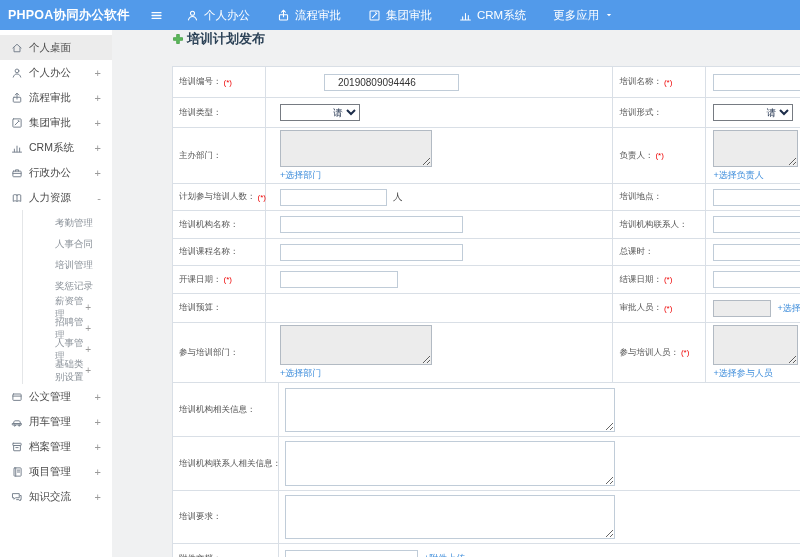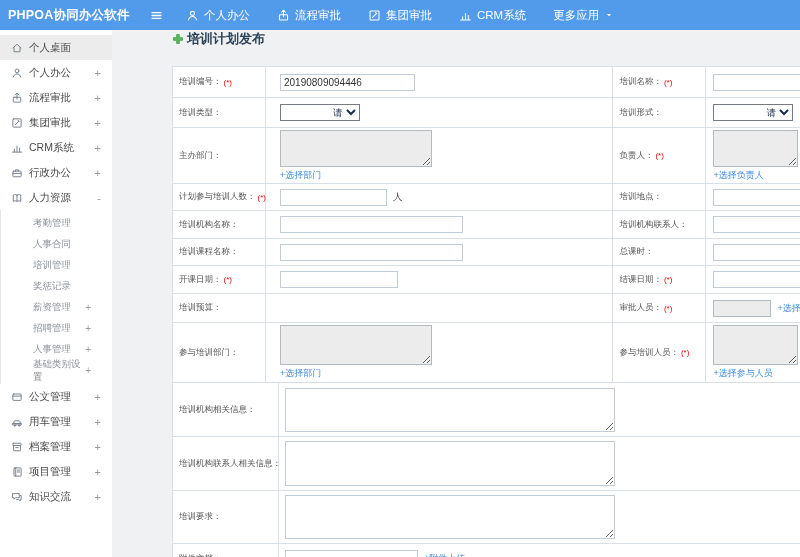--- a/index.html
+++ b/index.html
@@ -17,21 +17,21 @@
   .nitem svg, .menu-toggle svg { width:13px; height:13px; display:block; }
   .nitem .caret svg { width:10px; height:10px; }
 
   
   .sidebar { position:absolute; top:30px; left:0; width:112px; bottom:0; background:#fff; overflow:hidden; }
   .sitem { display:flex; align-items:center; height:25px; padding-left:11px; font-size:10.5px; color:#4a4a4a; cursor:pointer; }
   .sitem.active { background:#ececec; }
   .sitem .sicon { width:12px; height:12px; color:#76818d; margin-right:6px; display:flex; align-items:center; }
   .sitem .sicon svg { width:12px; height:12px; display:block; }
   .sitem .expander { margin-left:auto; margin-right:11px; color:#9a9a9a; font-size:11px; }
-  .subwrap { border-left:1px solid #e4e6e8; padding:3px 0; }
+  .subwrap { margin-left:22px; border-left:1px solid #e4e6e8; padding:3px 0; }
   .subitem { display:flex; align-items:center; height:21px; padding-left:32px; font-size:9.5px; color:#8a9199; cursor:pointer; }
   .subitem .expander { margin-left:auto; margin-right:21px; color:#9a9a9a; font-size:10px; }
 
   
   .main { position:absolute; top:30px; left:112px; right:0; bottom:0; background:#f0f1f2; }
   .page-title { position:absolute; left:60px; top:0; display:flex; align-items:center; gap:3px;
                 font-size:13px; font-weight:bold; color:var(--title,#2c4257); }
   .page-title svg { width:12px; height:12px; display:block; }
 
   .form { position:absolute; left:60px; top:36px; width:728px; background:transparent; }
@@ -43,21 +43,21 @@
   .frow { display:flex; border-bottom:1px solid #d9dfe6; }
   .flabel { flex:0 0 93px; width:93px; display:flex; align-items:center; padding-left:6px;
             border-right:1px solid #d9dfe6; font-size:8.5px; color:#555; white-space:nowrap; overflow:visible; }
   .lower .flabel { flex:0 0 106px; width:106px; }
   .ffield { flex:1; display:flex; align-items:center; padding-left:14px; min-width:0; overflow:visible; }
   .colR .ffield { padding-left:7px; }
   .lower .ffield { padding-left:6px; }
   .ffield.stack { flex-direction:column; align-items:flex-start; justify-content:center; }
   .req { color:var(--required,#ee0000); font-size:8px; margin-left:2px; }
 
-  .txt { height:17px; border:1px solid #c0ccd8; background:#fff; font-size:10px; padding:0 3px;
+  .txt { height:17px; border:1px solid #c0ccd8; background:#fff; font-size:10px; padding:0 13px;
          font-family:inherit; color:#333; flex:none; }
   .txt.grey { background:#ececec; border-color:#b2bac3; }
   .sel { height:17px; border:1px solid #767b82; background:#fff; font-size:9.5px; color:#1c2d4a;
          font-family:inherit; flex:none;padding-left:48px; }
   .ta { border:1px solid #c0ccd8; background:#fff; resize:both; font-family:inherit; font-size:10px; flex:none; }
   .ta.grey { background:#ececec; border-color:#b2bac3; }
   .blue-link { color:var(--link,#3e8ddb); font-size:9px; text-decoration:none; white-space:nowrap; }
   .stack .blue-link { margin-top:2px; }
   .inline-link { margin-left:6px; }
   .suffix { font-size:9.5px; color:#444; margin-left:6px; white-space:nowrap; }
@@ -284,21 +284,21 @@
           <svg viewBox="0 0 16 16">
             <path d="M6.2 2h3.6v4.2H14v3.6H9.8V14H6.2V9.8H2V6.2h4.2z" fill="#5cb85c" stroke="#3f9c3f" stroke-width="1"></path>
           </svg>
         </span>
       <span>培训计划发布</span>
     </div>
 
     <div class="form">
       <div class="upper">
         <div class="colL" id="colL">
-            <div class="frow" style="height: 31px;">
+            <div class="frow" style="height: 31px; gap: 44px;">
               <div class="flabel">
                 <span>培训编号：</span>
                 <span class="req">(*)</span>
               </div>
               <div class="ffield">
                 <input class="txt" type="text" value="20190809094446" style="width: 135px;">
               </div>
             </div>
             <div class="frow" style="height: 30px;">
               <div class="flabel">

